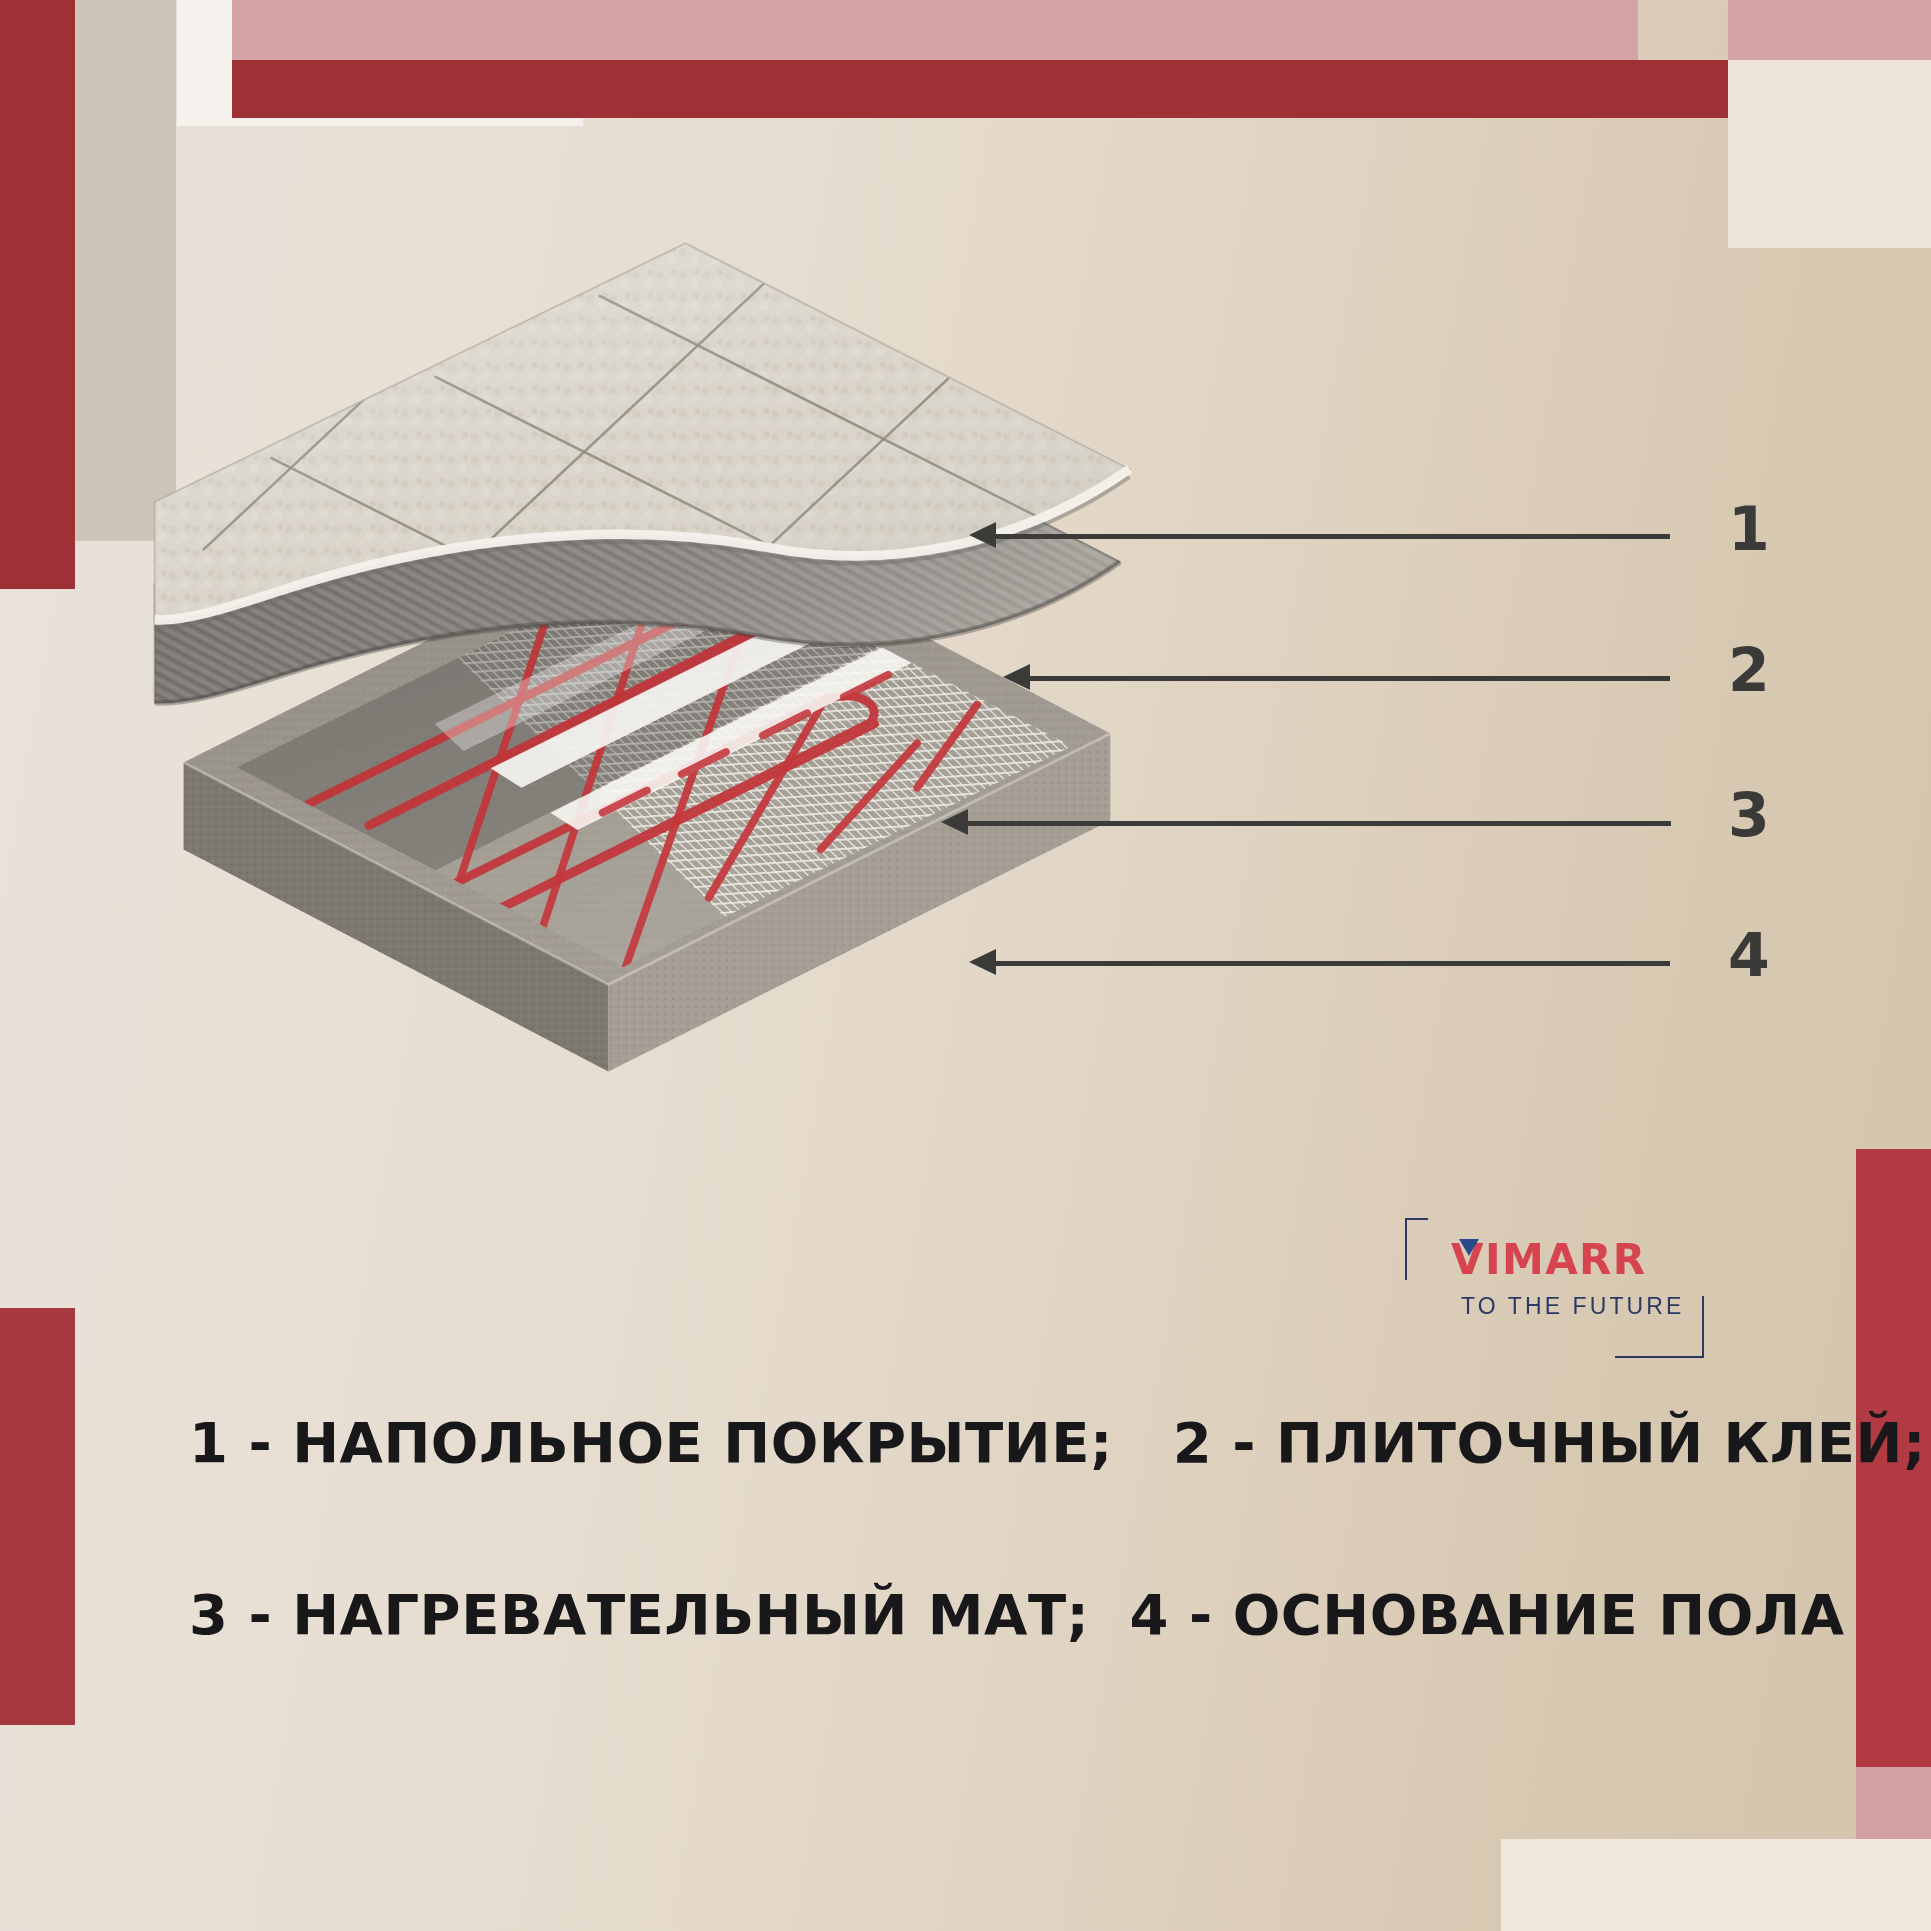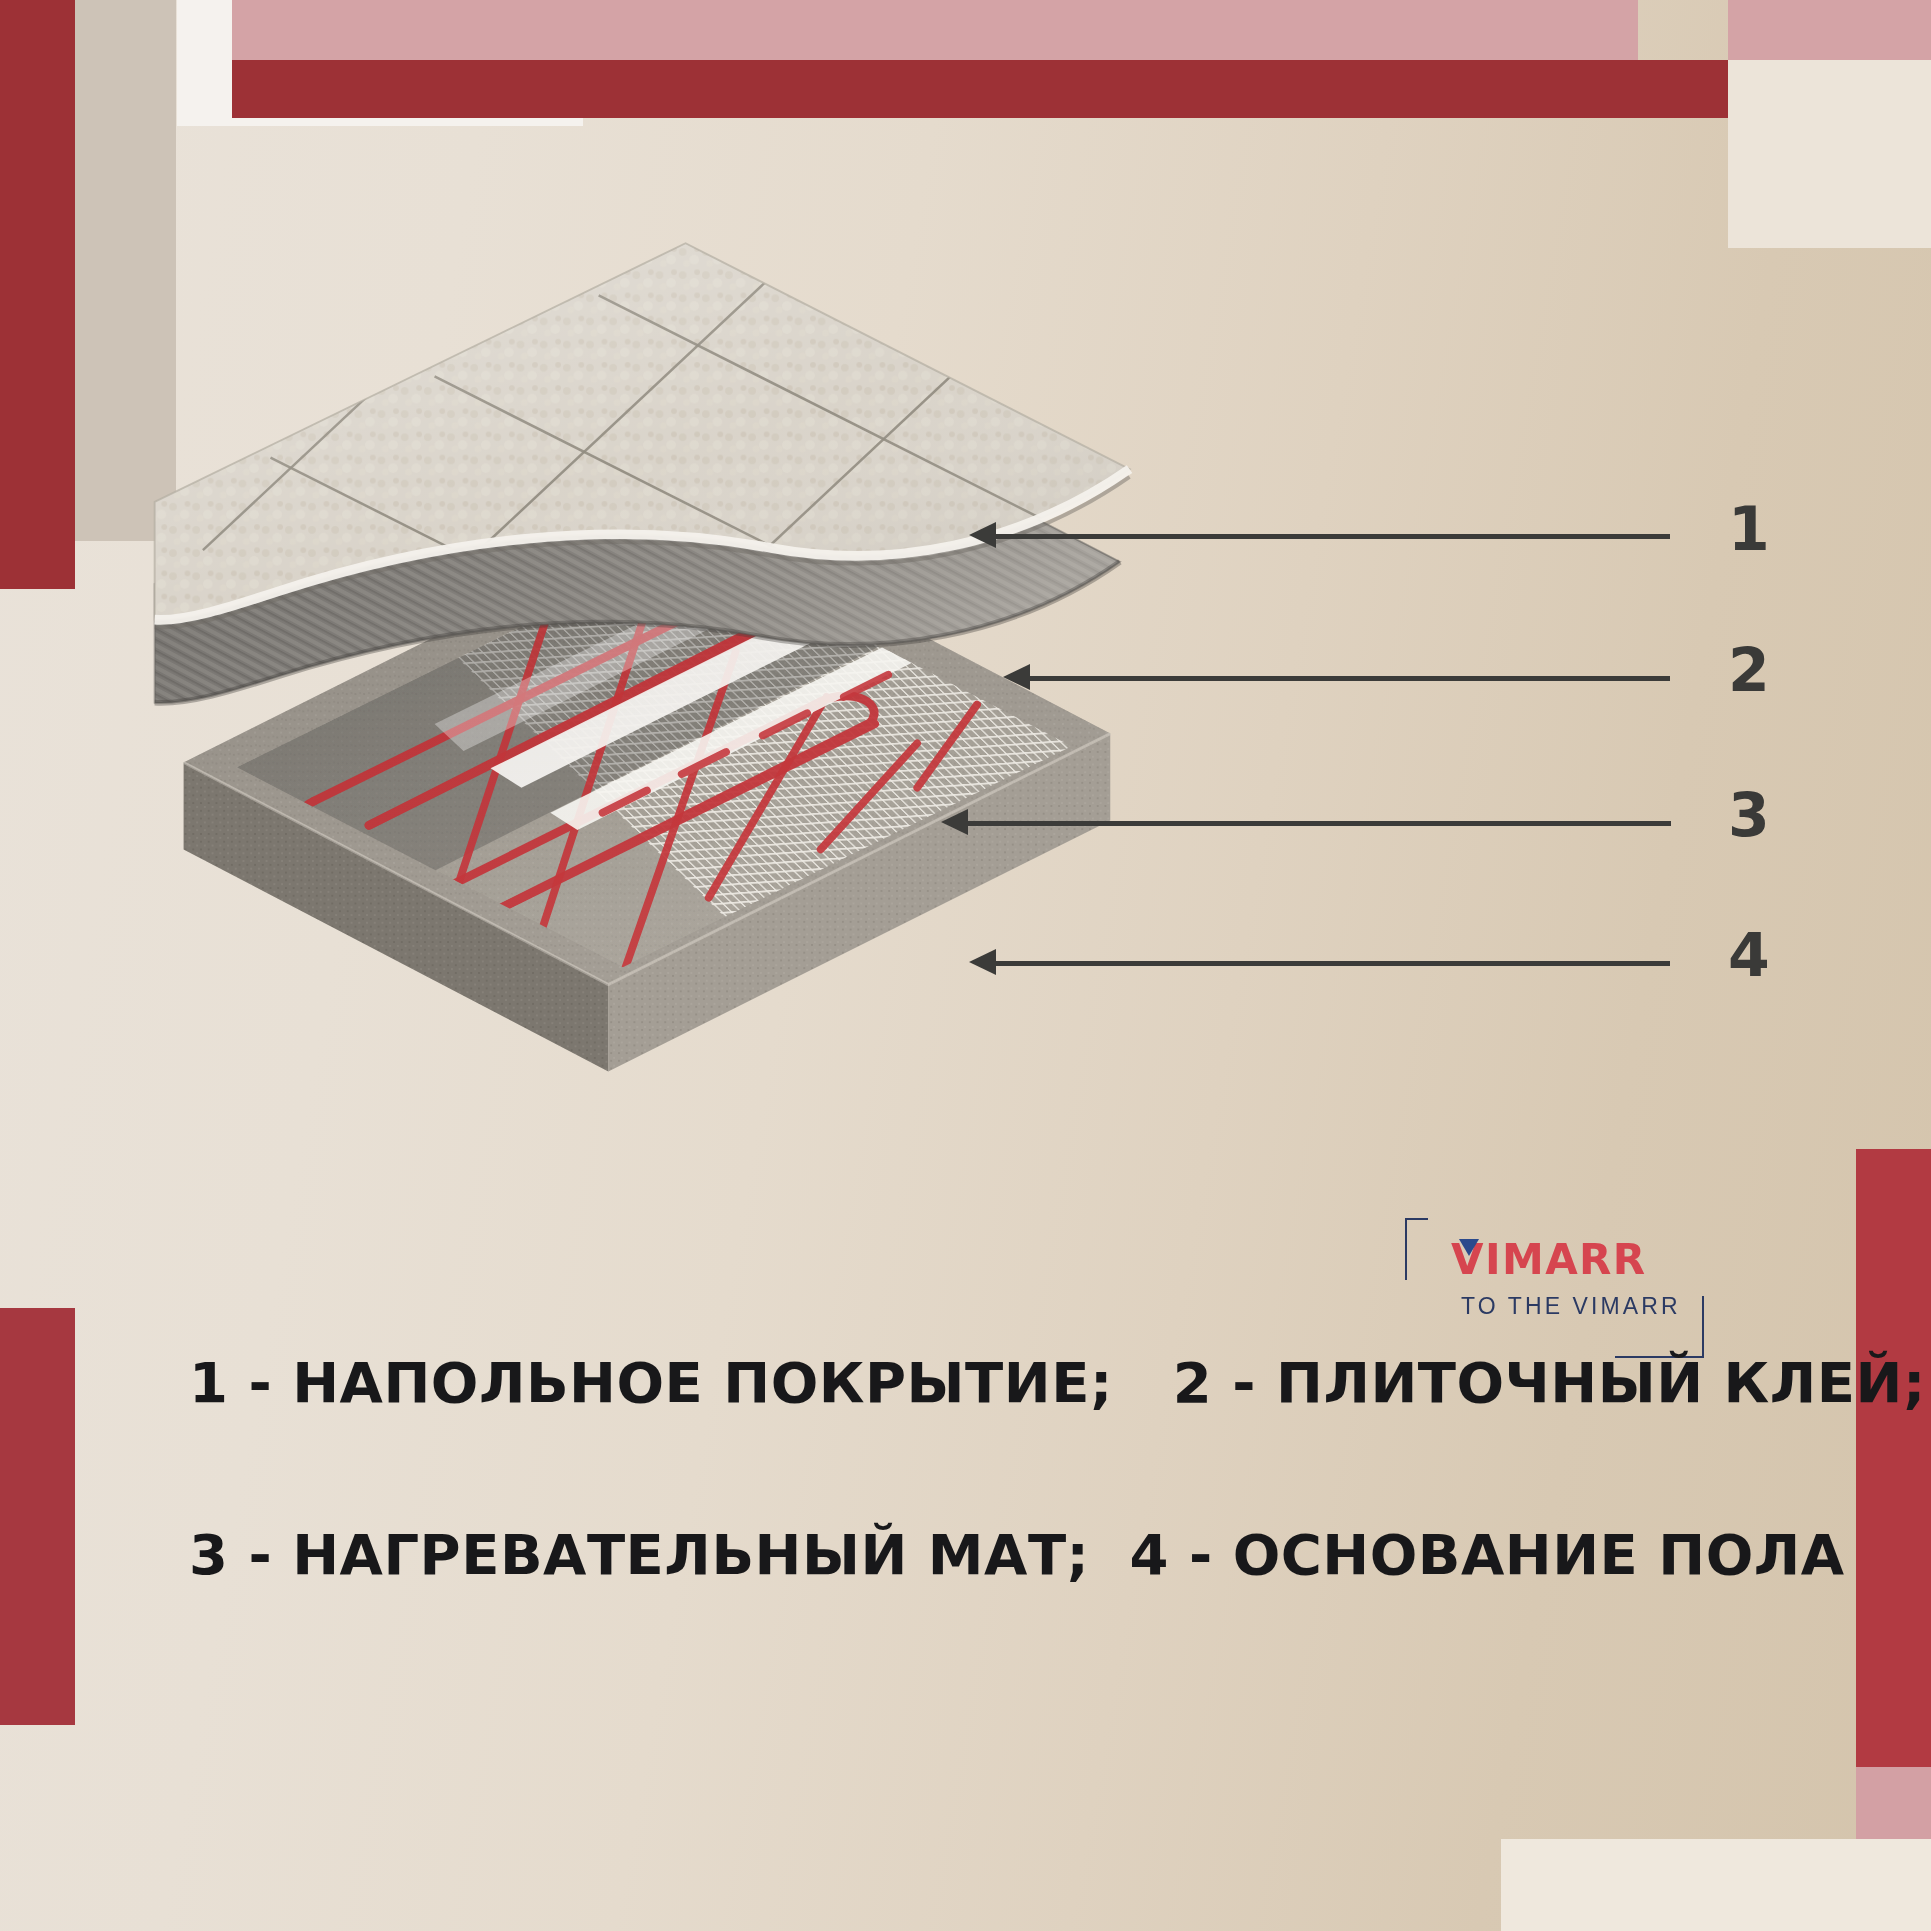--- a/index.html
+++ b/index.html
@@ -48,21 +48,21 @@
   .brk-br{right:0;bottom:0;width:87px;height:60px;border-right:2.9px solid #2b3a63;border-bottom:2.9px solid #2b3a63;}
   .logo-name{position:absolute;left:46px;top:17.4px;font-size:42px;font-weight:bold;
              color:#d6454f;letter-spacing:1.4px;font-family:"DejaVu Sans", sans-serif;}
   .logo-tri{position:absolute;left:54px;top:21px;width:0;height:0;
             border-left:10.6px solid transparent;border-right:10.6px solid transparent;
             border-top:17.4px solid #2b4a8c;}
   .logo-tag{position:absolute;left:56px;top:75px;font-size:23px;color:#2b3a63;
             letter-spacing:3.1px;font-family:"Liberation Sans", sans-serif;}
 
   
-  #legend{position:absolute;left:189px;top:1350px;width:1352px;}
+  #legend{position:absolute;left:189px;top:1410px;width:1352px;}
   .legend-line{font-size:56px;font-weight:bold;color:#18181a;letter-spacing:0.5px;
                white-space:pre;font-family:"DejaVu Sans", sans-serif;}
   .legend-line.l2{margin-top:107px;}
 
   
   #diagram{position:absolute;left:145px;top:222px;width:1139px;height:917px;}
   #diagram svg{display:block;}
 </style>
 </head>
 <body>
@@ -272,21 +272,21 @@
   <div class="num" style="left:1728px;top:780px;">3</div>
 
   <div class="arrow" style="left:994px;top:961px;width:676px;"></div>
   <div class="num" style="left:1728px;top:920px;">4</div>
 
   <div id="logo">
     <div class="logo-br brk-tl"></div>
     <div class="logo-br brk-br"></div>
     <div class="logo-name">VIMARR</div>
     <div class="logo-tri"></div>
-    <div class="logo-tag">TO THE VIMARR</div>
+    <div class="logo-tag">TO THE FUTURE</div>
   </div>
 
   <div id="legend">
     <div class="legend-line">1 - НАПОЛЬНОЕ ПОКРЫТИЕ;   2 - ПЛИТОЧНЫЙ КЛЕЙ;</div>
     <div class="legend-line l2">3 - НАГРЕВАТЕЛЬНЫЙ МАТ;  4 - ОСНОВАНИЕ ПОЛА</div>
   </div>
 
 </div>
 
 

